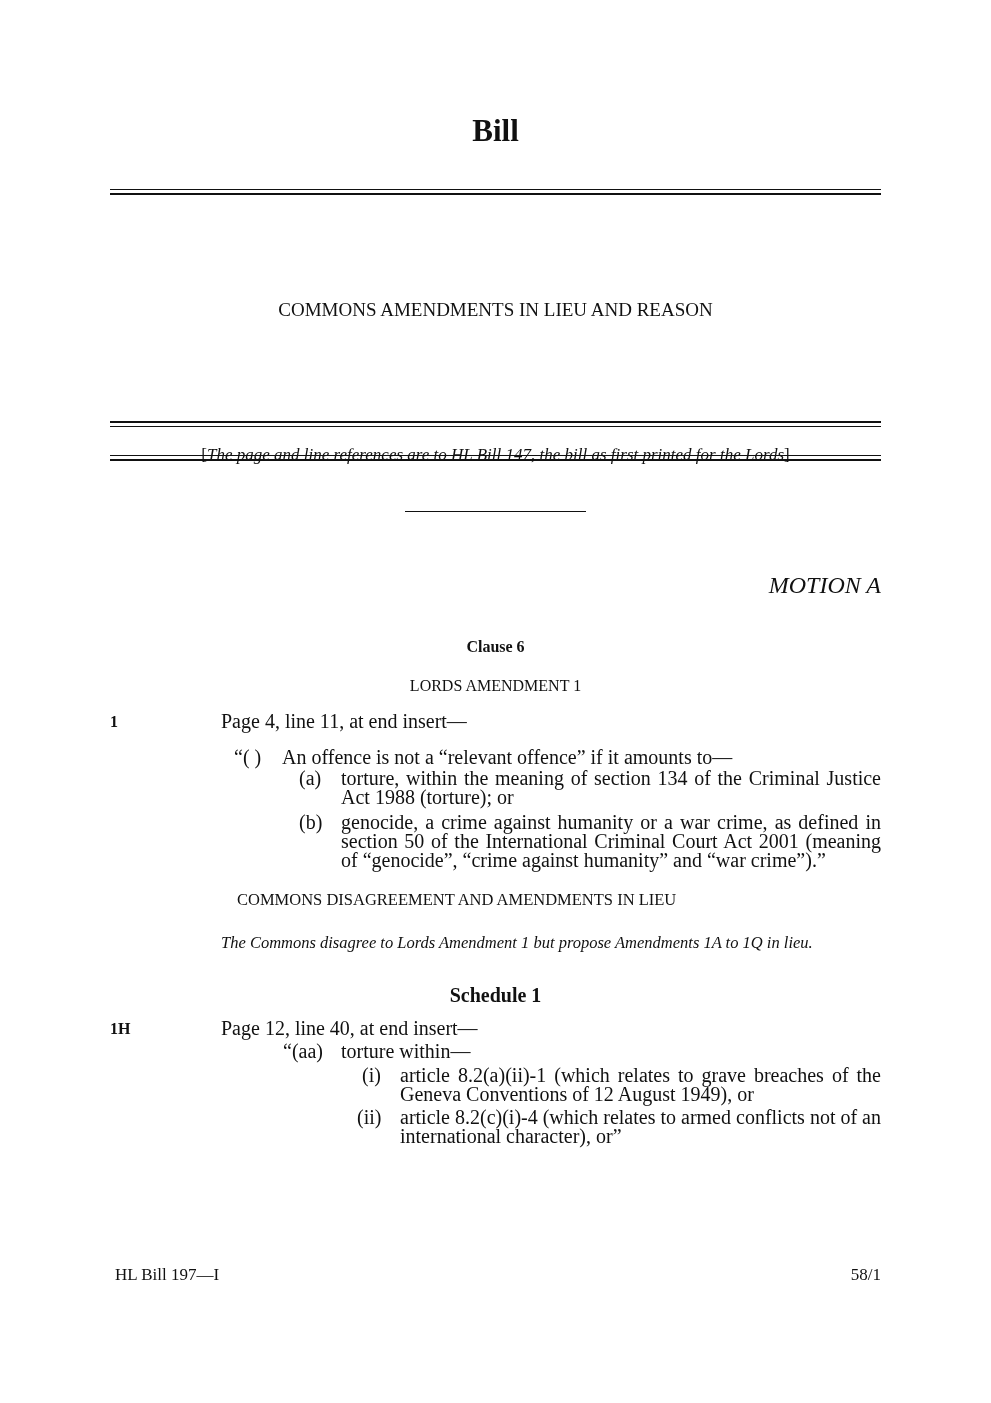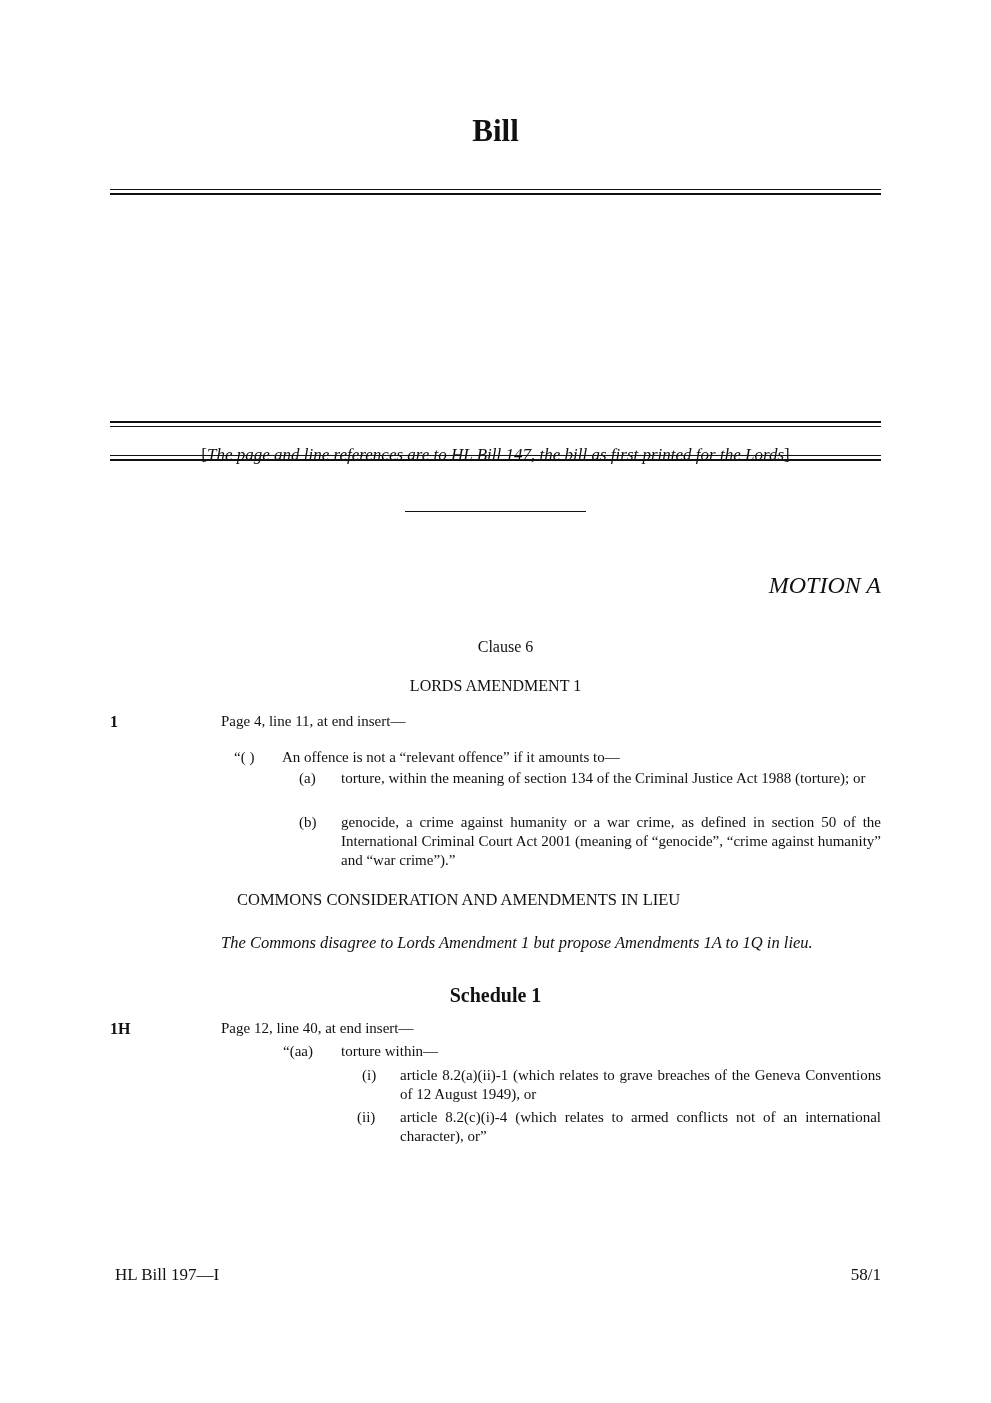--- a/index.html
+++ b/index.html
@@ -5,40 +5,41 @@
   html, body { margin: 0; padding: 0; background: #ffffff; }
   body { width: 991px; height: 1403px; position: relative; font-family: "Liberation Serif", "DejaVu Serif", serif; color: #111; }
   .abs { position: absolute; }
   .title { left: 110px; width: 771px; top: 112px; text-align: center; font-weight: bold; font-size: 31px; line-height: 38px; }
   .dbl { left: 110px; width: 771px; height: 6px; border-top: 1px solid #111; border-bottom: 2px solid #111; box-sizing: border-box; }
   .subtitle { left: 110px; width: 771px; top: 292px; text-align: center; font-size: 19px; line-height: 35px; }
   .refnote { left: 110px; width: 771px; top: 444px; text-align: center; font-size: 17px; line-height: 22px; }
   .refnote i { font-style: italic; }
   .shortrule { left: 405px; width: 181px; top: 511px; height: 0; border-top: 1.5px solid #111; }
   .motion { left: 110px; width: 771px; top: 570px; text-align: right; font-size: 24px; line-height: 30px; font-style: italic; }
-  .clause { left: 120px; width: 771px; top: 637px; text-align: center; font-weight: normal; font-size: 16px; line-height: 20px; }
+  .clause { left: 110px; width: 771px; top: 637px; text-align: center; font-weight: bold; font-size: 16px; line-height: 20px; }
   .lordsamend { left: 110px; width: 771px; top: 676px; text-align: center; font-size: 16px; line-height: 20px; }
   .num { left: 110px; font-weight: bold; font-size: 16px; line-height: 20px; }
-  .txt { font-size: 15px; line-height: 19px; }
+  .txt { font-size: 20px; line-height: 19px; }
   .just { text-align: justify; text-align-last: left; }
   .commonsdis { left: 237px; top: 890px; font-size: 16.5px; line-height: 20px; }
   .commonsnote { left: 221px; top: 933px; font-size: 16.5px; font-style: italic; line-height: 20px; }
   .schedule { left: 110px; width: 771px; top: 985px; text-align: center; font-weight: bold; font-size: 20px; line-height: 20px; }
   .footer-left { left: 115px; top: 1265px; font-size: 17px; line-height: 20px; }
   .footer-right { right: 110px; top: 1265px; font-size: 17px; line-height: 20px; }
 </style>
 </head>
 <body>
 
 <div class="abs title">
   <div>Bill</div>
 </div>
 <div class="abs dbl" style="top:189px;"></div>
 
 <div class="abs subtitle">
+  <div>COMMONS AMENDMENTS IN LIEU AND REASON</div>
 </div>
 
 <div class="abs dbl" style="top:421px; border-top:2px solid #111; border-bottom:1px solid #111;"></div>
 <div class="abs refnote"><span>[</span><i>The page and line references are to HL Bill 147, the bill as first printed for the Lords</i><span>]</span></div>
 <div class="abs dbl" style="top:455px;"></div>
 
 <div class="abs shortrule"></div>
 
 <div class="abs motion">MOTION A</div>
 <div class="abs clause">Clause 6</div>
@@ -48,21 +49,21 @@
 <div class="abs txt" style="left:221px; top:712px;">Page 4, line 11, at end insert—</div>
 <div class="abs txt" style="left:234px; top:748px;">“( )</div>
 <div class="abs txt" style="left:282px; top:748px;">An offence is not a “relevant offence” if it amounts to—</div>
 
 <div class="abs txt" style="left:299px; top:769px;">(a)</div>
 <div class="abs txt just" style="left:341px; width:540px; top:769px;">torture, within the meaning of section 134 of the Criminal Justice Act 1988 (torture); or</div>
 
 <div class="abs txt" style="left:299px; top:813px;">(b)</div>
 <div class="abs txt just" style="left:341px; width:540px; top:813px;">genocide, a crime against humanity or a war crime, as defined in section 50 of the International Criminal Court Act 2001 (meaning of “genocide”, “crime against humanity” and “war crime”).”</div>
 
-<div class="abs commonsdis">COMMONS CONSIDERATION AND AMENDMENTS IN LIEU</div>
+<div class="abs commonsdis">COMMONS DISAGREEMENT AND AMENDMENTS IN LIEU</div>
 <div class="abs commonsnote">The Commons disagree to Lords Amendment 1 but propose Amendments 1A to 1Q in lieu.</div>
 
 <div class="abs schedule">Schedule 1</div>
 
 <div class="abs num" style="top:1019px;">1H</div>
 <div class="abs txt" style="left:221px; top:1019px;">Page 12, line 40, at end insert—</div>
 <div class="abs txt" style="left:283px; top:1042px;">“(aa)</div>
 <div class="abs txt" style="left:341px; top:1042px;">torture within—</div>
 
 <div class="abs txt" style="left:362px; top:1066px;">(i)</div>

